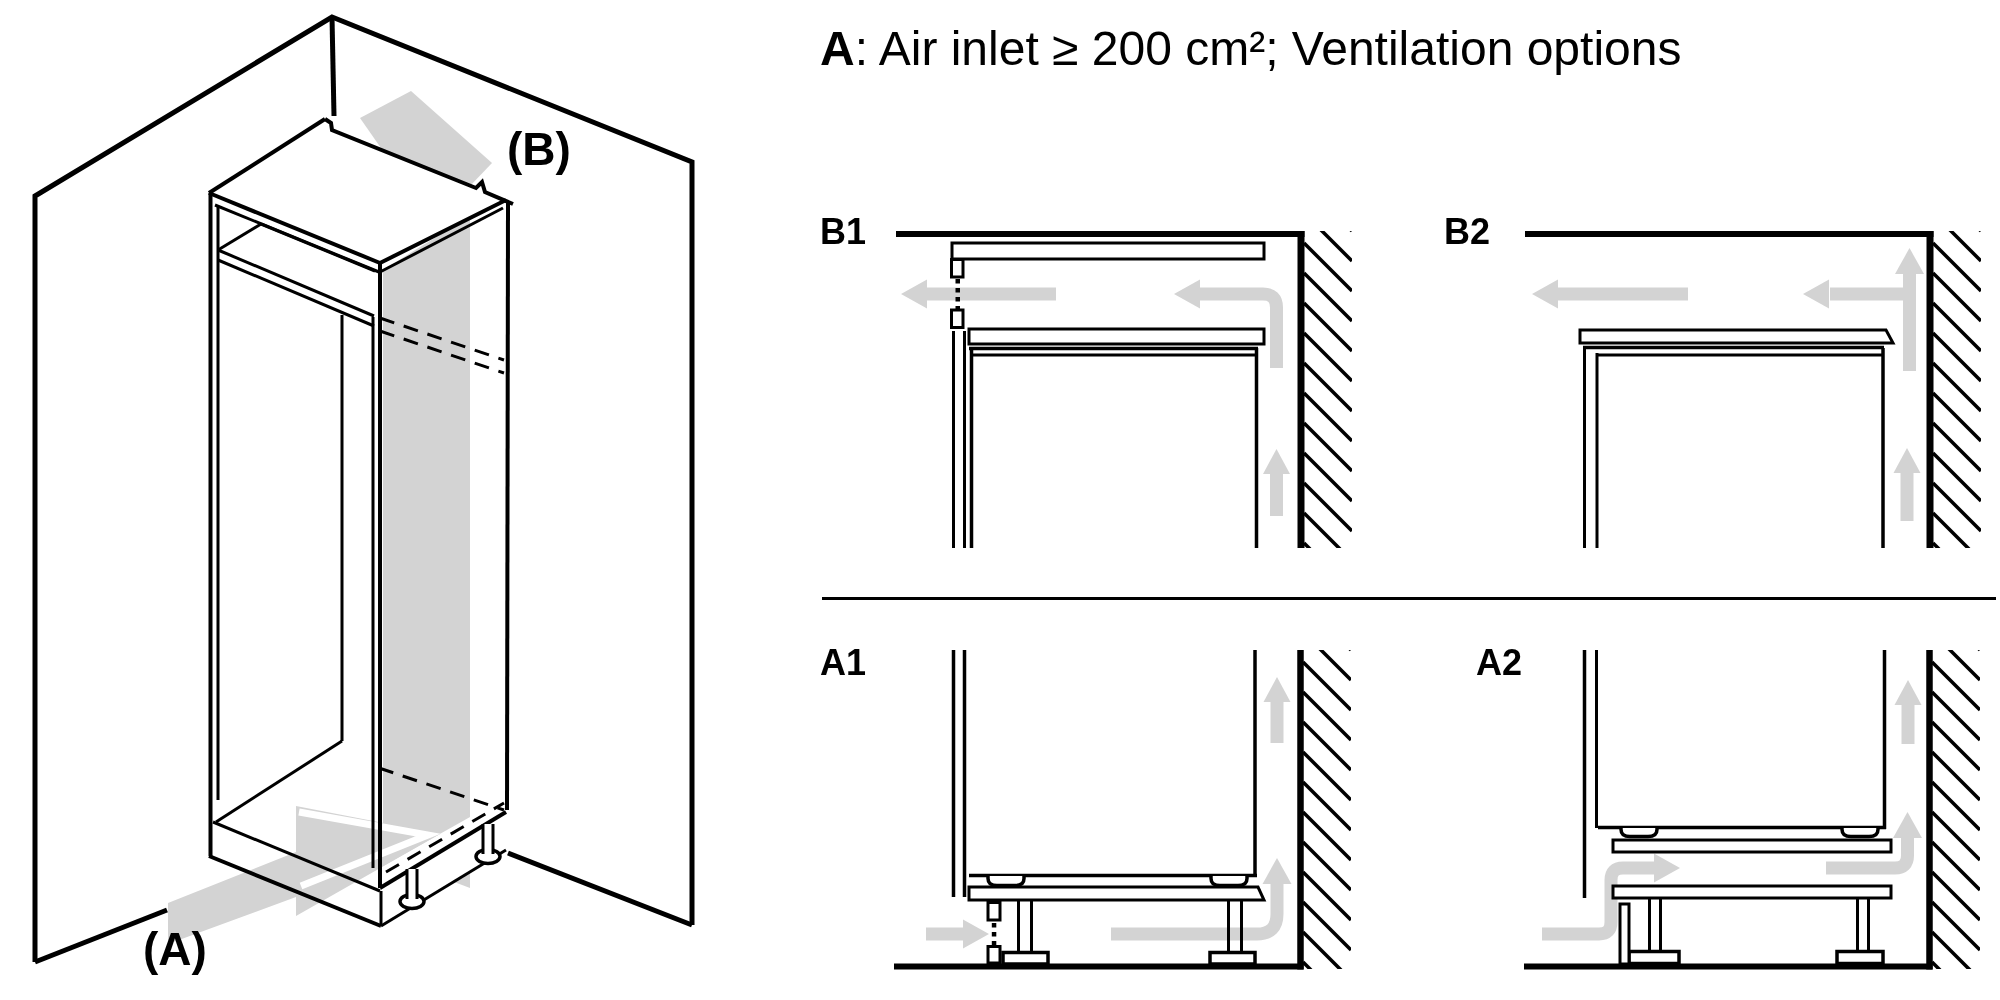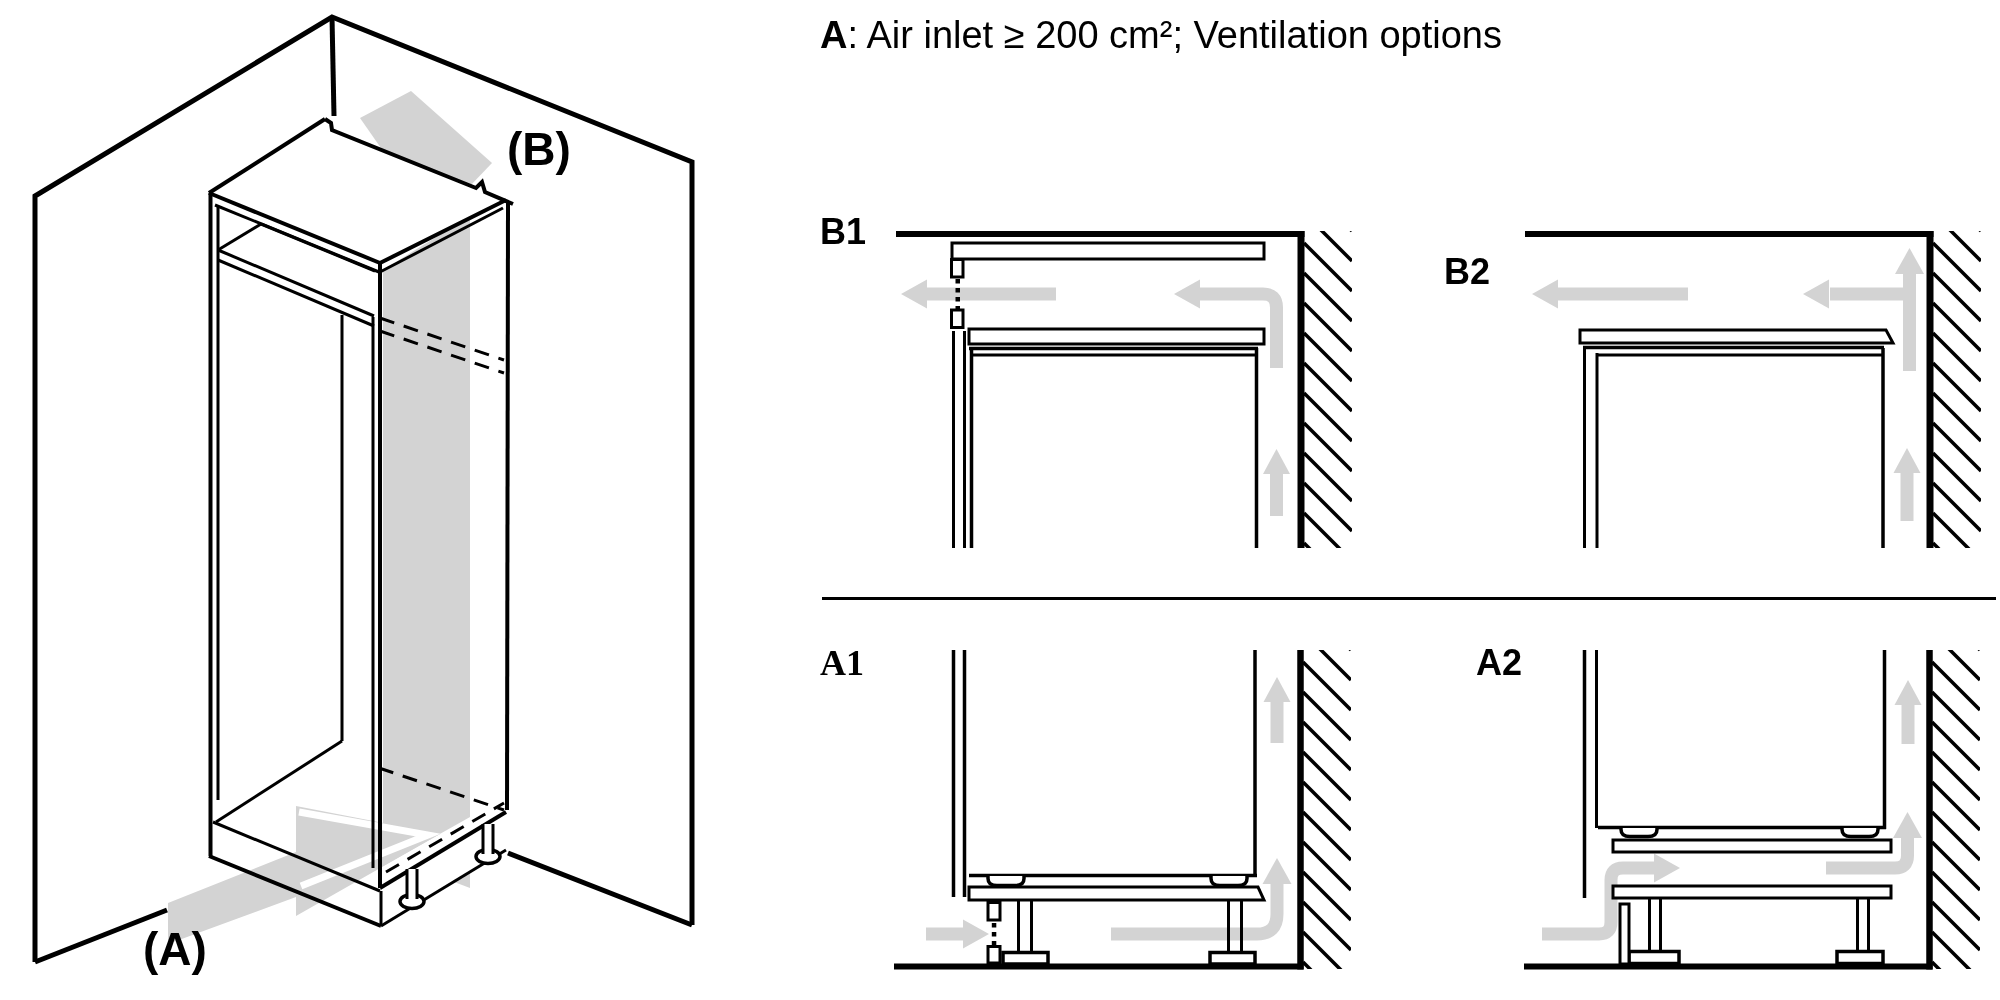--- a/index.html
+++ b/index.html
@@ -20,21 +20,21 @@
   svg .w35{stroke-width:3.5;}
   svg .w4{stroke-width:4;}
   svg .w5{stroke-width:5;}
   svg .w6{stroke-width:6;}
   svg .w65{stroke-width:6.5;}
   svg .w7{stroke-width:7;}
   svg .dash{stroke-dasharray:15 10;}
   svg .dots rect{fill:var(--line);}
   svg .hat line{stroke-width:3.5;}
   .lbl{position:absolute;font-weight:bold;font-size:36px;line-height:1;white-space:pre;}
-  .legend{position:absolute;left:820px;top:10px;font-size:38px;line-height:50px;letter-spacing:0;}
+  .legend{position:absolute;left:820px;top:24px;font-size:48px;line-height:50px;letter-spacing:0;}
   .legend b{font-weight:bold;}
   .iso-lbl{font-size:46px;}
 </style>
 </head>
 <body>
 
 <div class="stage">
 <svg class="art" viewBox="0 0 2000 1000" width="2000" height="1000">
 <defs>
   <clipPath id="hb1">
@@ -291,16 +291,16 @@
 </g>
 <rect class="fw k w3" x="1620" y="904" width="9" height="60"></rect>
 </g>
 </svg>
   <div class="legend">
     <div><b>A</b><span>: Air inlet ≥ 200 cm²; Ventilation options</span></div>
   </div>
   <div class="lbl iso-lbl" style="left:507px;top:126px;">(B)</div>
   <div class="lbl iso-lbl" style="left:143px;top:926px;">(A)</div>
   <div class="lbl" style="left:820px;top:214px;">B1</div>
-  <div class="lbl" style="left:1444px;top:214px;margin-top:40px;">B2</div>
-  <div class="lbl" style="left:820px;top:645px;font-family:Liberation Serif, serif;">A1</div>
+  <div class="lbl" style="left:1444px;top:214px;">B2</div>
+  <div class="lbl" style="left:820px;top:645px;">A1</div>
   <div class="lbl" style="left:1476px;top:645px;">A2</div>
 </div>
 
 </body></html>

